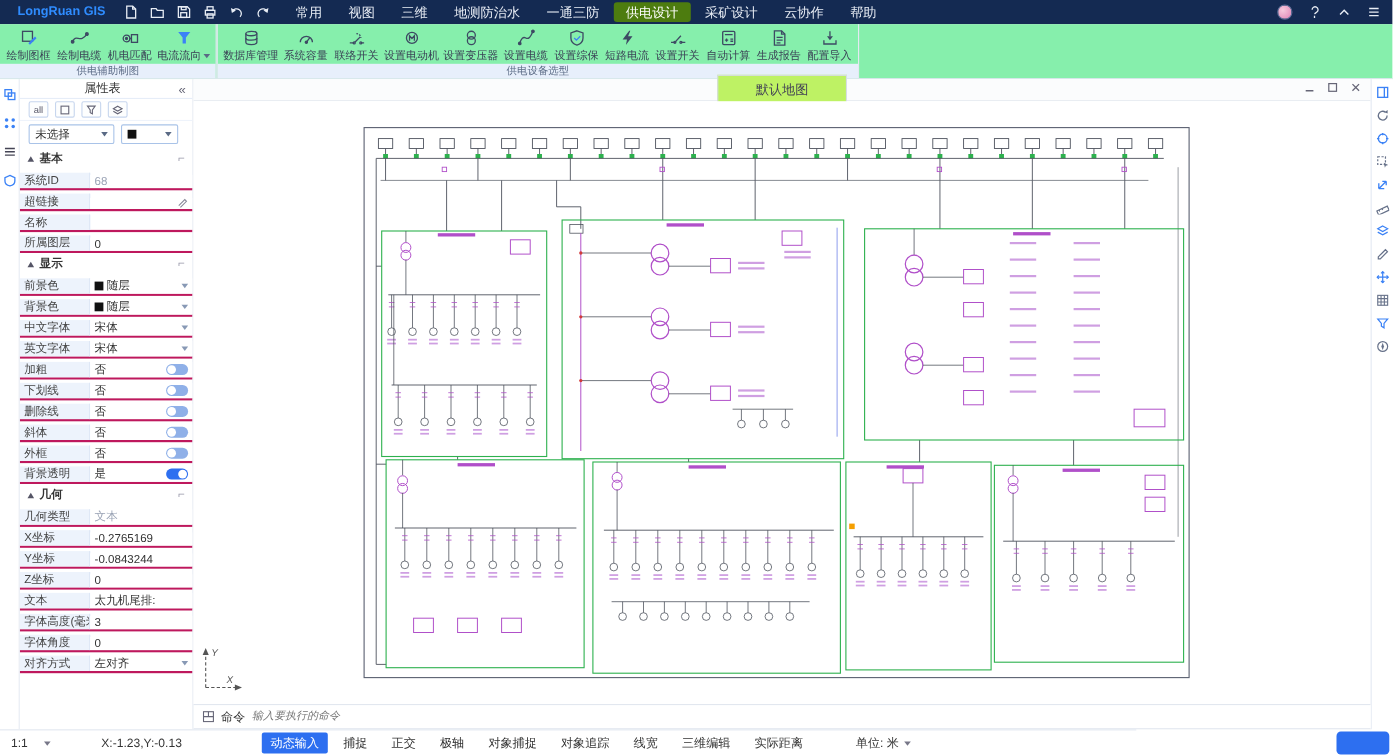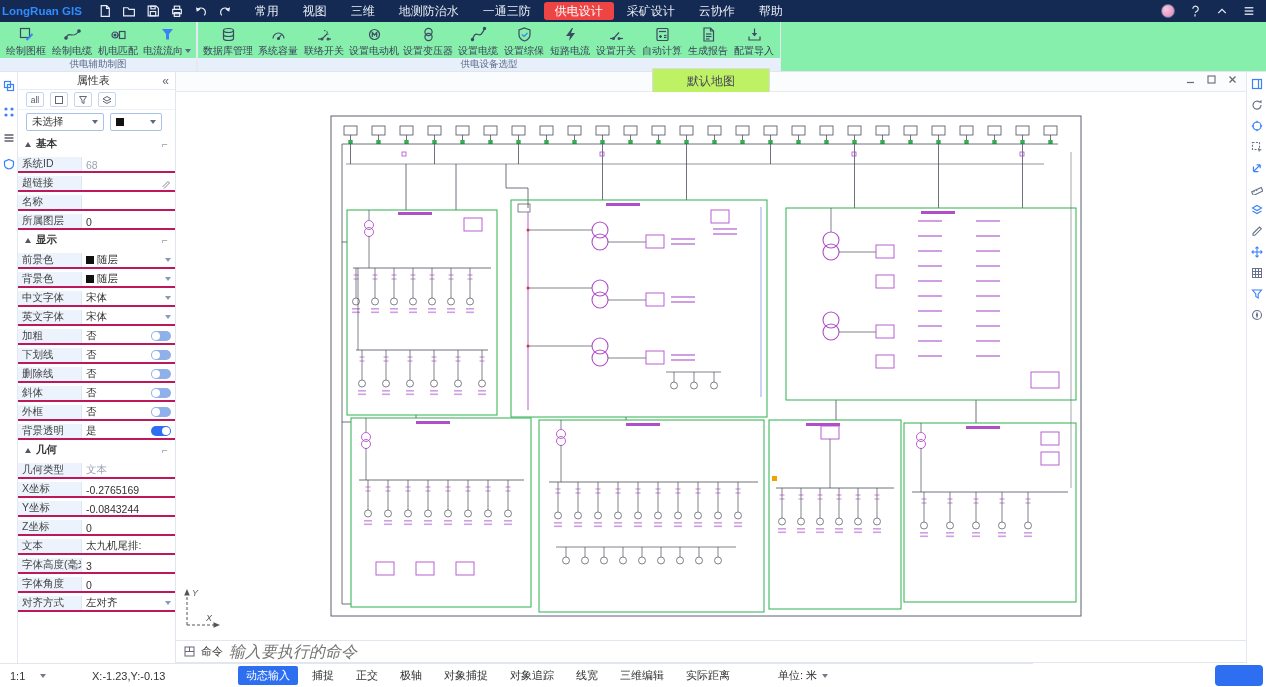--- a/index.html
+++ b/index.html
@@ -1,26 +1,26 @@
 <!DOCTYPE html>
 <html><head>
 <meta charset="utf-8">
 <style>
   * { margin:0; padding:0; box-sizing:border-box; }
   html,body { width:1266px; height:687px; overflow:hidden; }
   body { font-family:"Liberation Sans","DejaVu Sans",sans-serif; font-size:12px; color:#333; background:#fff; position:relative; }
 
   
   .titlebar { position:absolute; left:0; top:0; width:1266px; height:22px; background:#142a52; display:flex; align-items:center; color:#e8edf5; }
-  .logo { color:#2f8cff; font-weight:bold; font-size:11.5px; margin-left:2px; white-space:nowrap; }
+  .logo { color:#2f8cff; font-weight:bold; font-size:11.5px; margin-left:16px; white-space:nowrap; }
   .tb-icons { display:flex; gap:10px; margin-left:16px; }
   .tb-icon { width:14px; height:14px; display:flex; align-items:center; justify-content:center; cursor:pointer; }
   .menu { display:flex; margin-left:12px; gap:2px; }
   .menu-item { padding:2px 11px; font-size:12px; border-radius:3px; cursor:pointer; line-height:14px; white-space:nowrap; }
-  .menu-item.active { background:#ef4444; color:#fff; }
+  .menu-item.active { background:#4d7c0f; color:#fff; }
   .tb-right { margin-left:auto; display:flex; align-items:center; gap:13px; margin-right:10px; }
   .avatar { width:14px; height:14px; border-radius:50%; background:radial-gradient(circle at 35% 35%, #f6cadd, #e081b5); border:1px solid #5b6e96; }
 
   
   .ribbon { position:absolute; left:0; top:22px; width:1266px; height:50px; background:#86efac; border-bottom:1px solid #dfe6f0; display:flex; }
   .rgroup { display:flex; flex-direction:column; border-right:1px solid #e4e9f2; }
   .rbtns { display:flex; flex:1; align-items:flex-start; padding:2px 3px 0; }
   .rbtn { min-width:46px; display:flex; flex-direction:column; align-items:center; gap:1px; cursor:pointer; padding:2px 2px 0; }
   .rbtn svg { width:17px; height:17px; }
   .rbtn .lbl { font-size:10px; color:#3a4356; white-space:nowrap; display:flex; align-items:center; gap:2px; }
@@ -62,21 +62,21 @@
   .tabstrip { position:absolute; left:0; top:0; width:100%; height:20px; border-bottom:1px solid #e7ebf1; display:flex; align-items:center; justify-content:center; background:#fbfcfd; }
   .maptab { height:28px; padding:0 34px; background:#bef264; border:1px solid #d7dde5; font-size:12px; color:#445; display:flex; align-items:center; cursor:pointer; }
   .winctrl { position:absolute; right:8px; top:2px; display:flex; gap:10px; }
   .winctrl svg { width:11px; height:11px; cursor:pointer; }
   .viewport { position:absolute; left:0; top:20px; width:1070px; height:548px; background:#fff; }
   .axis-widget { position:absolute; left:2px; bottom:4px; }
 
   
   .cmdbar { position:absolute; left:176px; top:640px; width:1070px; height:23px; border-top:1px solid #e2e7ef; border-bottom:1px solid #e2e7ef; display:flex; align-items:center; padding:0 8px; gap:6px; background:#fff; }
   .cmd-label { font-size:11px; color:#333; }
-  .cmd-input { flex:1; border:none; outline:none; font-style:italic; font-size:16px; color:#999; background:transparent; font-family:inherit; }
+  .cmd-input { flex:1; border:none; outline:none; font-style:italic; font-size:10px; color:#999; background:transparent; font-family:inherit; }
 
   
   .statusbar { position:absolute; left:0; top:663px; width:1033px; height:24px; background:#fff; border-top:1px solid #e2e7ef; display:flex; align-items:center; padding:0 10px; font-size:11px; color:#333; }
   .zoom-label { width:30px; }
   .sb-caret { width:0; height:0; border-left:3.5px solid transparent; border-right:3.5px solid transparent; border-top:4.5px solid #778; display:inline-block; cursor:pointer; }
   .coords { margin-left:46px; width:120px; }
   .toggles { display:flex; gap:6px; margin-left:26px; }
   .toggle { padding:2px 8px; border-radius:2px; cursor:pointer; white-space:nowrap; }
   .toggle.active { background:#2d6ff0; color:#fff; }
   .unit { margin-left:40px; display:flex; align-items:center; gap:5px; cursor:pointer;justify-content:space-between; }

